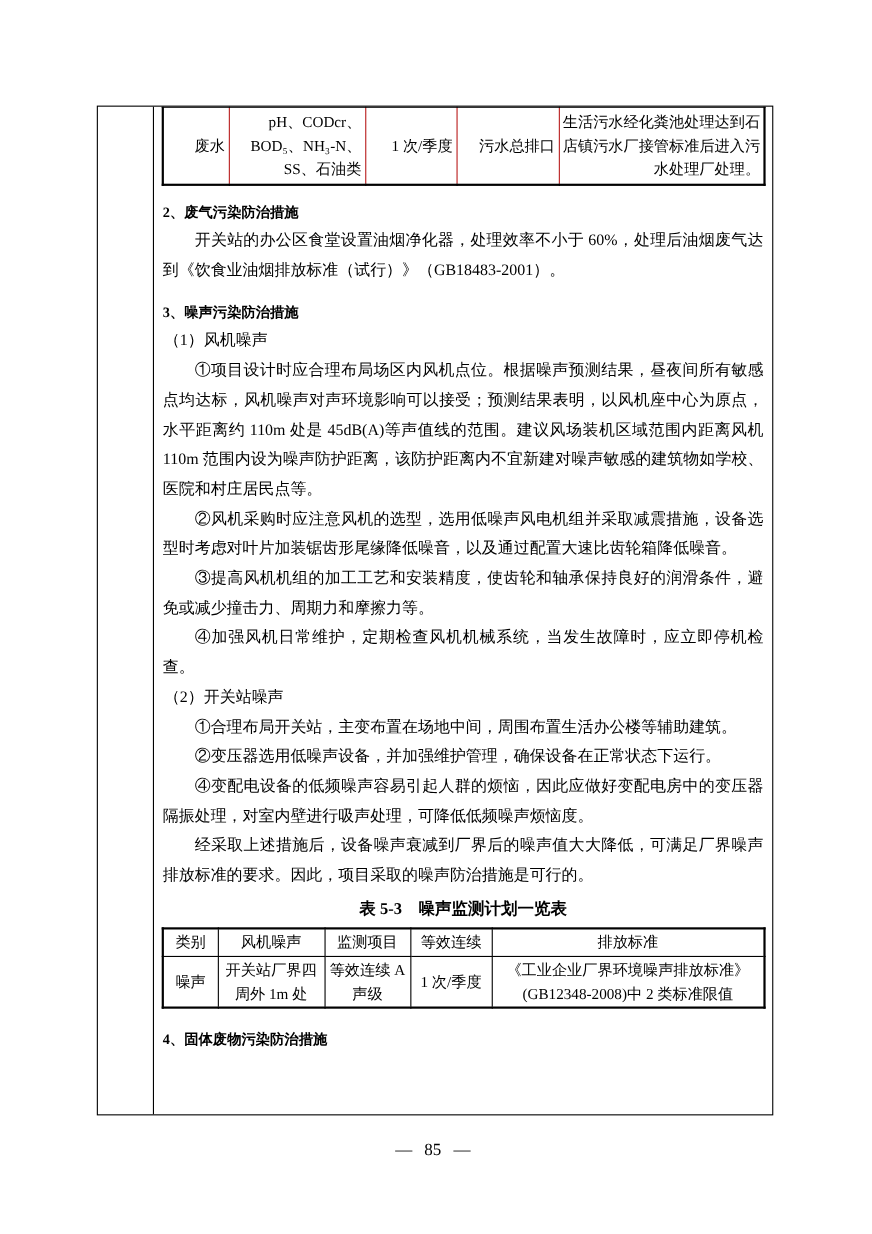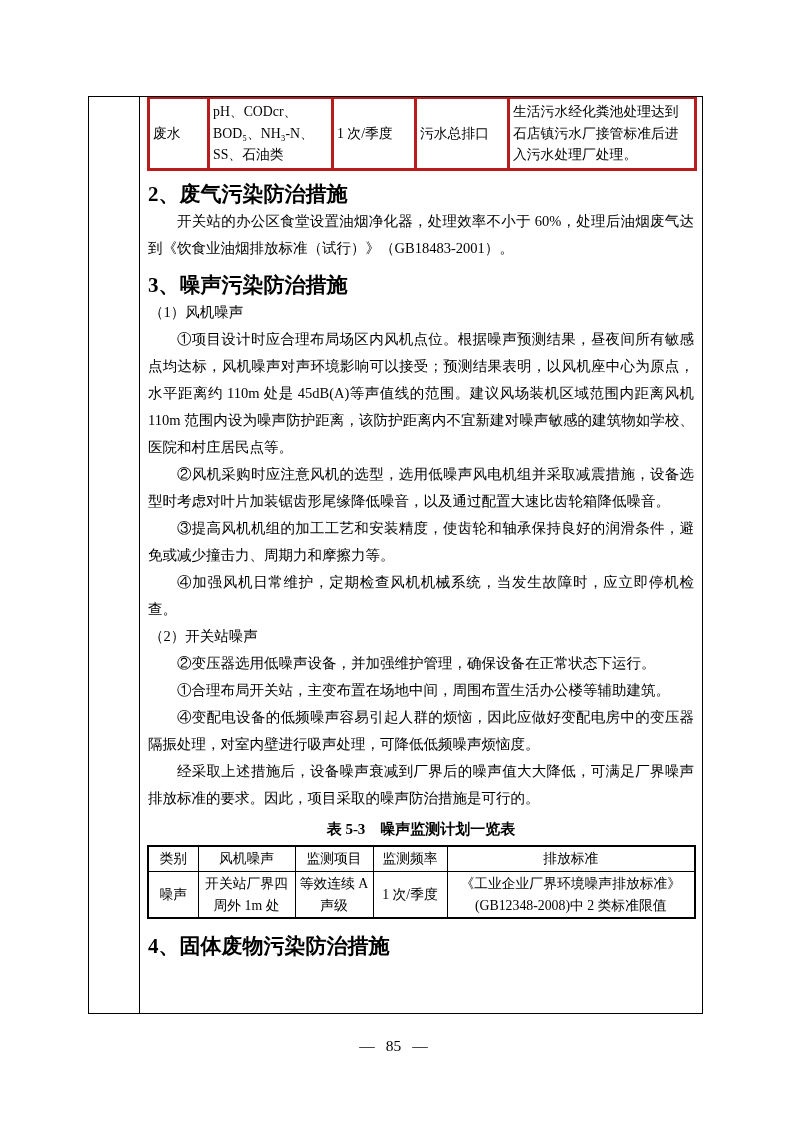--- a/index.html
+++ b/index.html
@@ -9,26 +9,26 @@
   }
   .outer{
     position:absolute;left:88px;top:96px;width:615px;height:918px;
     border:1.5px solid #000;box-sizing:border-box;display:flex;background:#fff;
   }
   .left-col{width:50px;flex:none;border-right:1px solid #000;}
   .content{flex:1;padding:0 8px;box-sizing:border-box;overflow:hidden;position:relative;}
 
   table{border-collapse:collapse;table-layout:fixed;}
   .ww-table{width:547px;margin:-1px 0 0 -1px;border:2.5px solid #000;font-size:13.8px;}
-  .ww-table td{border:3px solid #b91c1c;text-align:left;vertical-align:middle;
+  .ww-table td{border:1px solid #b91c1c;text-align:right;vertical-align:middle;
     line-height:21.5px;padding:2px 3px;box-sizing:border-box;}
   .ww-table tr{height:67px;}
   .ww-c1{width:60px;}.ww-c2{width:124px;}.ww-c3{width:83px;}.ww-c4{width:93px;font-family:Liberation Serif, serif;}.ww-c5{width:187px;}
 
-  .h{font-weight:bold;font-size:21px;line-height:27px;margin-top:10px;}
+  .h{font-weight:bold;font-size:13px;line-height:27px;margin-top:10px;}
   .h4{margin-top:14px;}
   p{margin:0;font-size:14.5px;line-height:27px;text-align:justify;}
   .ind{text-indent:2em;}
   .sub{text-indent:1px;}
 
   .caption{font-weight:bold;font-size:15px;text-align:center;line-height:26px;margin-top:4px;}
 
   .nz-table{width:547px;margin:3px 0 0 -1px;border:2.5px solid #000;font-size:13.8px;}
   .nz-table th,.nz-table td{border:1px solid #000;text-align:center;vertical-align:middle;
     font-weight:normal;line-height:21.5px;padding:1px 3px;box-sizing:border-box;}
@@ -64,35 +64,35 @@
 
       <div class="h">3、噪声污染防治措施</div>
 
       <p class="sub">（1）风机噪声</p>
       <p class="ind">①项目设计时应合理布局场区内风机点位。根据噪声预测结果，昼夜间所有敏感点均达标，风机噪声对声环境影响可以接受；预测结果表明，以风机座中心为原点，水平距离约 110m 处是 45dB(A)等声值线的范围。建议风场装机区域范围内距离风机 110m 范围内设为噪声防护距离，该防护距离内不宜新建对噪声敏感的建筑物如学校、医院和村庄居民点等。</p>
       <p class="ind">②风机采购时应注意风机的选型，选用低噪声风电机组并采取减震措施，设备选型时考虑对叶片加装锯齿形尾缘降低噪音，以及通过配置大速比齿轮箱降低噪音。</p>
       <p class="ind">③提高风机机组的加工工艺和安装精度，使齿轮和轴承保持良好的润滑条件，避免或减少撞击力、周期力和摩擦力等。</p>
       <p class="ind">④加强风机日常维护，定期检查风机机械系统，当发生故障时，应立即停机检查。</p>
 
       <p class="sub">（2）开关站噪声</p>
+      <p class="ind">①合理布局开关站，主变布置在场地中间，周围布置生活办公楼等辅助建筑。</p>
       <p class="ind">②变压器选用低噪声设备，并加强维护管理，确保设备在正常状态下运行。</p>
-      <p class="ind">①合理布局开关站，主变布置在场地中间，周围布置生活办公楼等辅助建筑。</p>
       <p class="ind">④变配电设备的低频噪声容易引起人群的烦恼，因此应做好变配电房中的变压器隔振处理，对室内壁进行吸声处理，可降低低频噪声烦恼度。</p>
 
       <p class="ind">经采取上述措施后，设备噪声衰减到厂界后的噪声值大大降低，可满足厂界噪声排放标准的要求。因此，项目采取的噪声防治措施是可行的。</p>
 
       <div class="caption">表 5-3　噪声监测计划一览表</div>
 
       <table class="nz-table">
         <tbody>
           <tr class="hdr">
             <th class="nz-c1">类别</th>
             <th class="nz-c2">风机噪声</th>
             <th class="nz-c3">监测项目</th>
-            <th class="nz-c4">监测频率</th>
+            <th class="nz-c4">等效连续</th>
             <th class="nz-c5">排放标准</th>
           </tr>
           <tr class="dat">
             <td>噪声</td>
             <td>开关站厂界四周外 1m 处</td>
             <td>等效连续 A 声级</td>
             <td>1 次/季度</td>
             <td>《工业企业厂界环境噪声排放标准》(GB12348-2008)中 2 类标准限值</td>
           </tr>
         </tbody>

